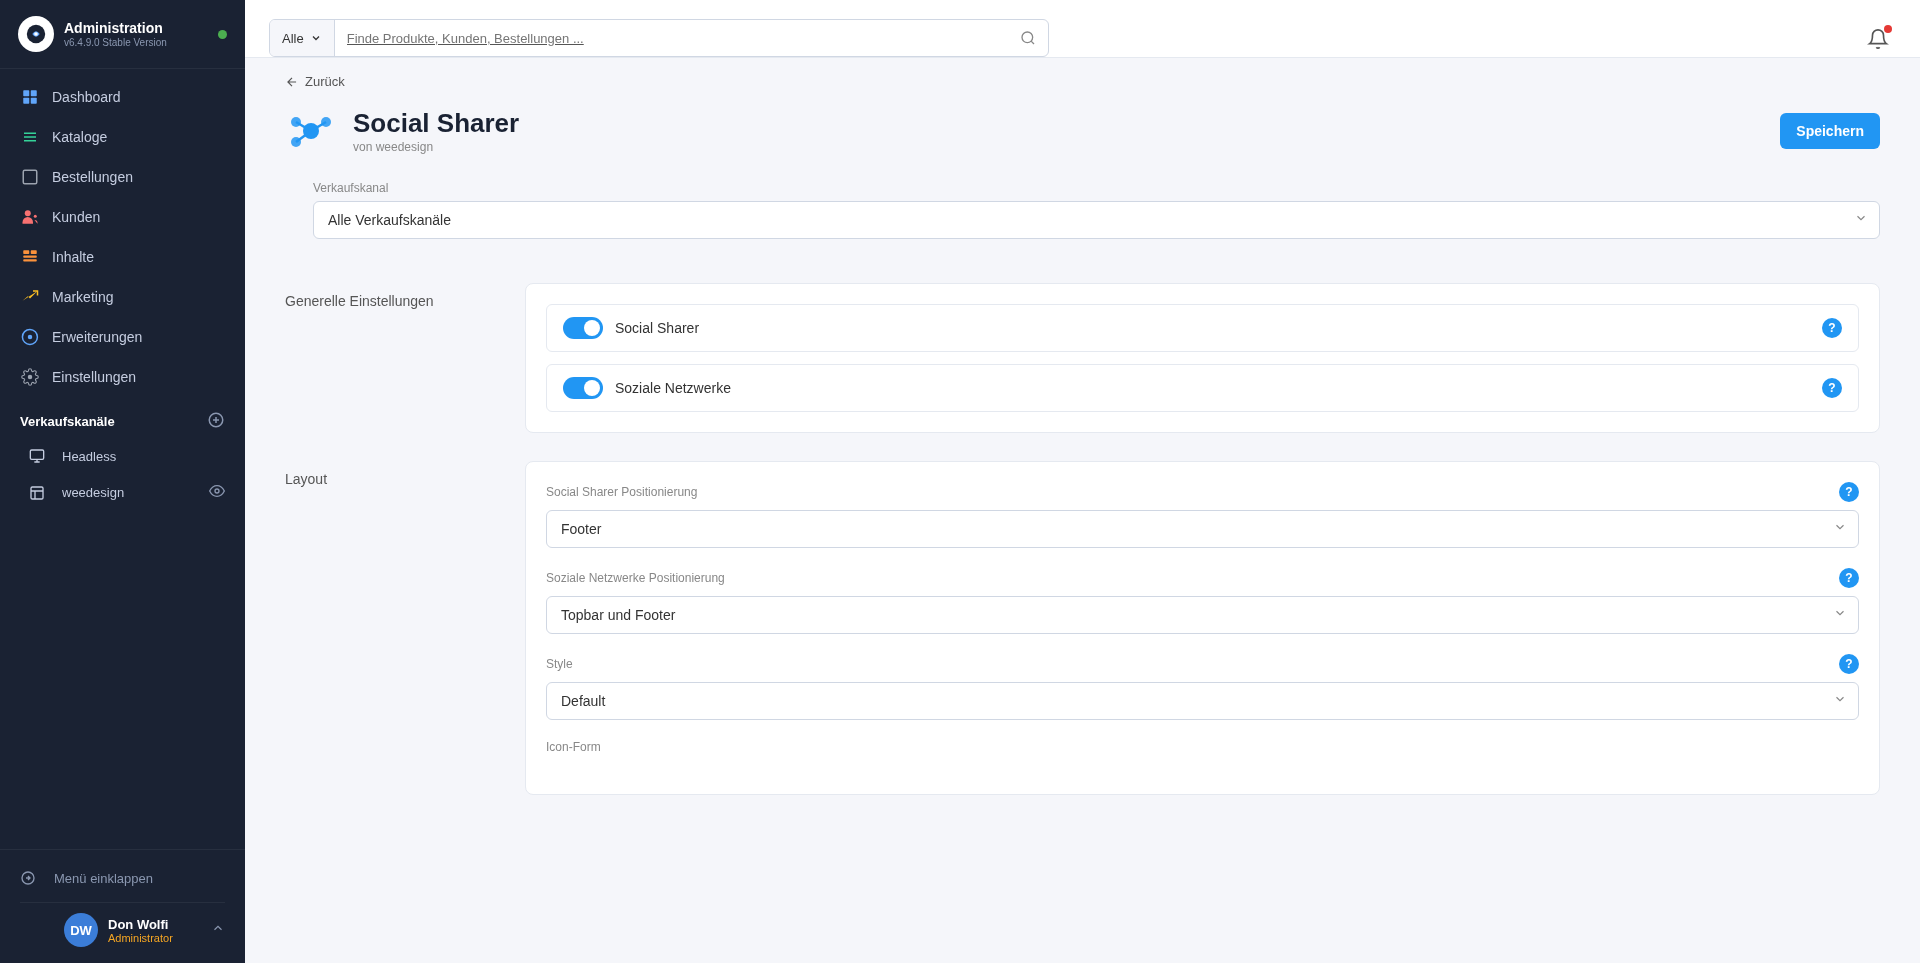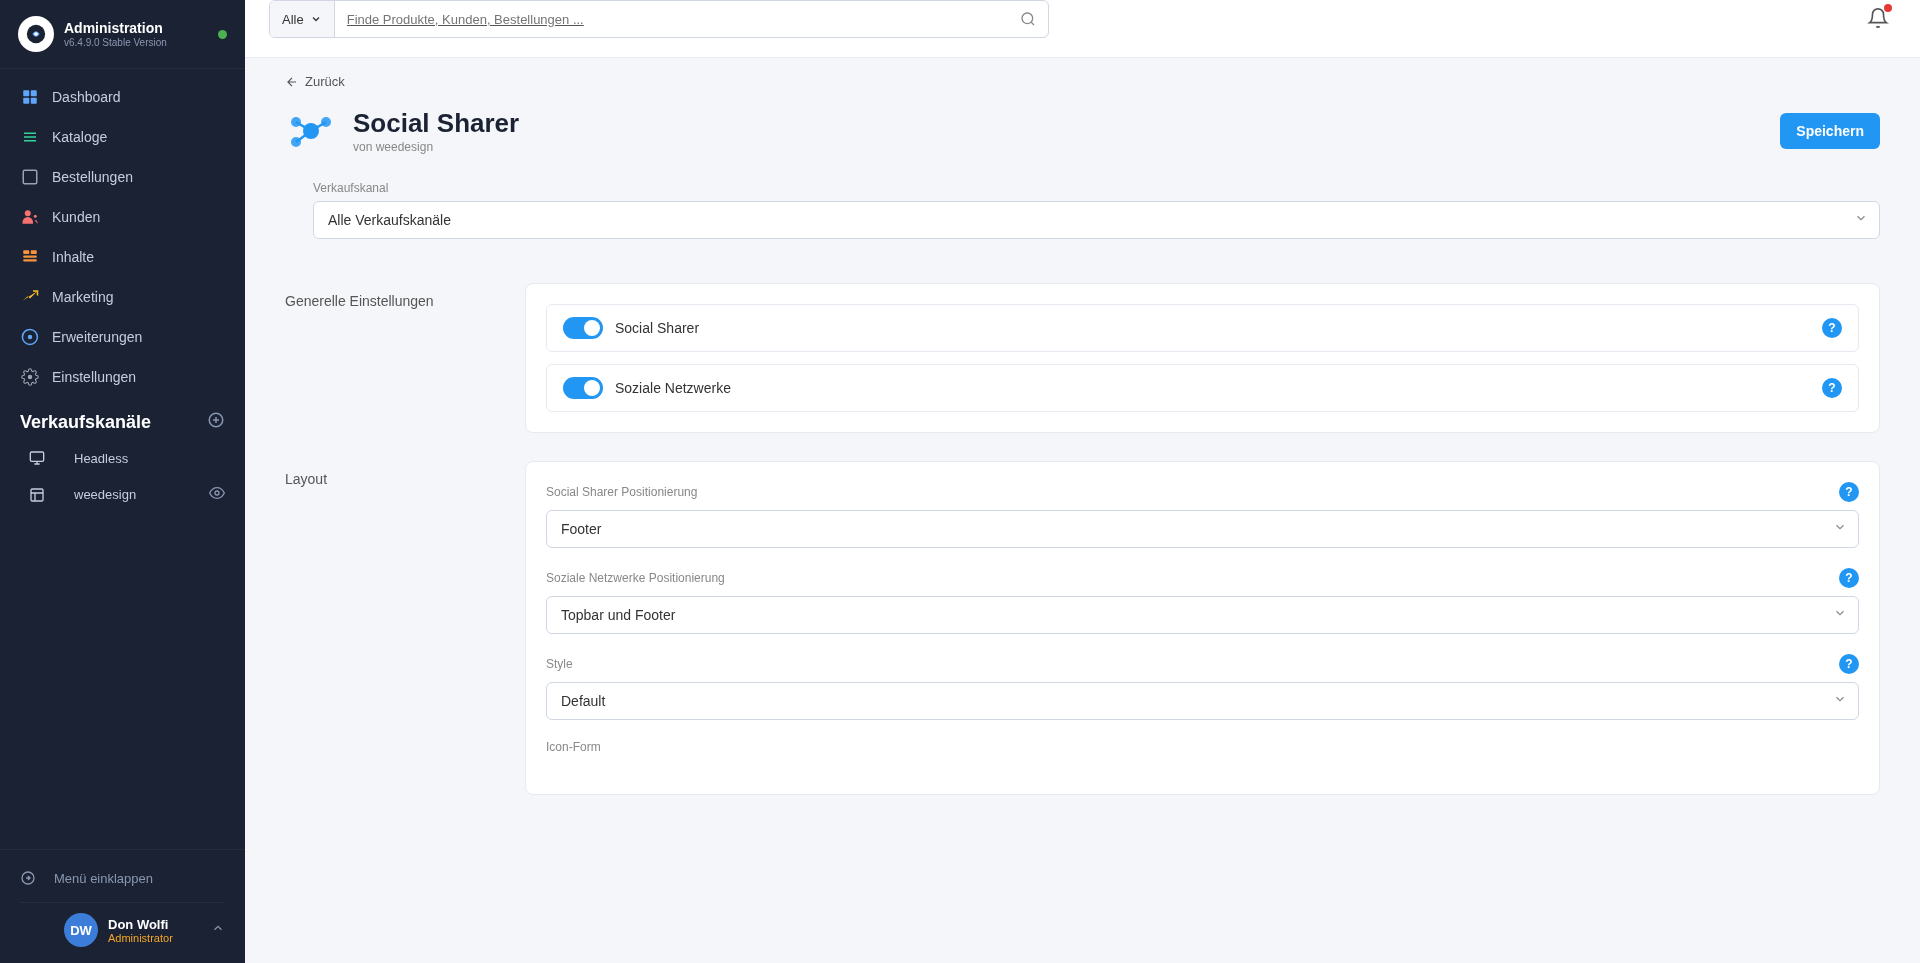--- a/index.html
+++ b/index.html
@@ -47,27 +47,27 @@
       font-size: 14px;
       border-radius: 0;
       transition: background 0.15s;
     }
     .sidebar-item .nav-icon { width: 20px; height: 20px; flex-shrink: 0; display: flex; align-items: center; justify-content: center; }
 
     .sidebar-section-header {
       display: flex; align-items: center; justify-content: space-between;
       padding: 14px 20px 6px;
       color: #fff;
-      font-size: 18px;
+      font-size: 13px;
       font-weight: 600;
     }
     .sidebar-section-header .add-icon { cursor: pointer; color: #8a97b0; }
 
     .sidebar-sub-item {
-      display: flex; align-items: center; gap: 28px;
+      display: flex; align-items: center; gap: 16px;
       padding: 9px 20px 9px 28px;
       cursor: pointer;
       color: #c5cde0;
       font-size: 13px;
     }
     .sidebar-sub-item .sub-icon { width: 18px; height: 18px; display: flex; align-items: center; justify-content: center; flex-shrink: 0; }
 
     .sidebar-footer {
       padding: 12px 20px;
       border-top: 1px solid rgba(255,255,255,0.06);
@@ -96,21 +96,21 @@
 
     
     .main { flex: 1; display: flex; flex-direction: column; height: 100%; overflow: hidden; }
 
     
     .topbar {
       background: #fff;
       border-bottom: 1px solid #e5e9f0;
       padding: 0 24px;
       height: 58px;
-      display: flex; align-items: flex-start; gap: 12px;
+      display: flex; align-items: flex-end; gap: 12px;
       flex-shrink: 0;
     }
     .search-container {
       display: flex; align-items: center;
       border: 1px solid #d0d7e3;
       border-radius: 6px;
       overflow: hidden;
       flex: 1;
       max-width: 780px;
       margin: 0 auto;

